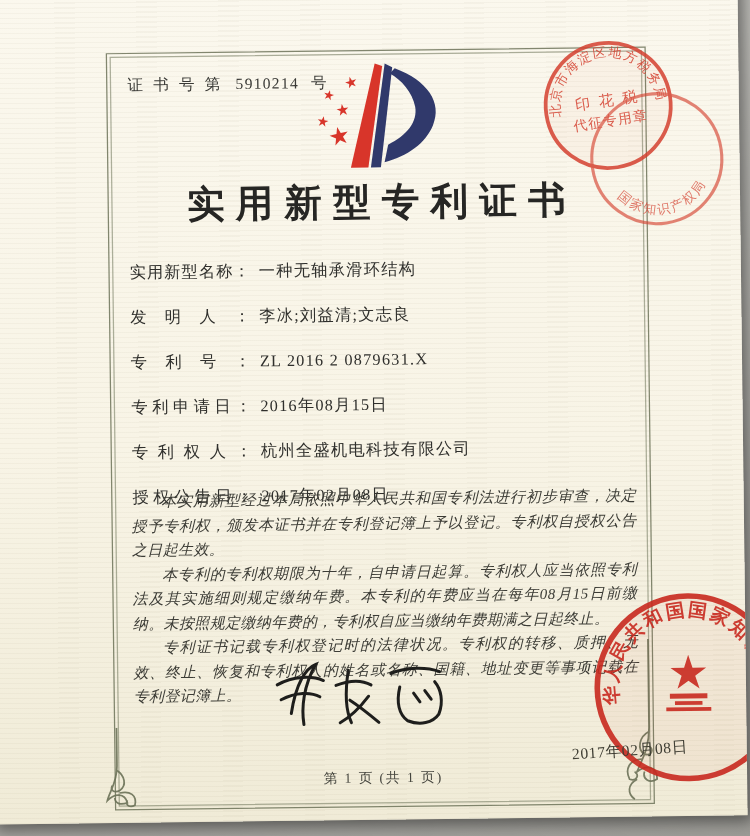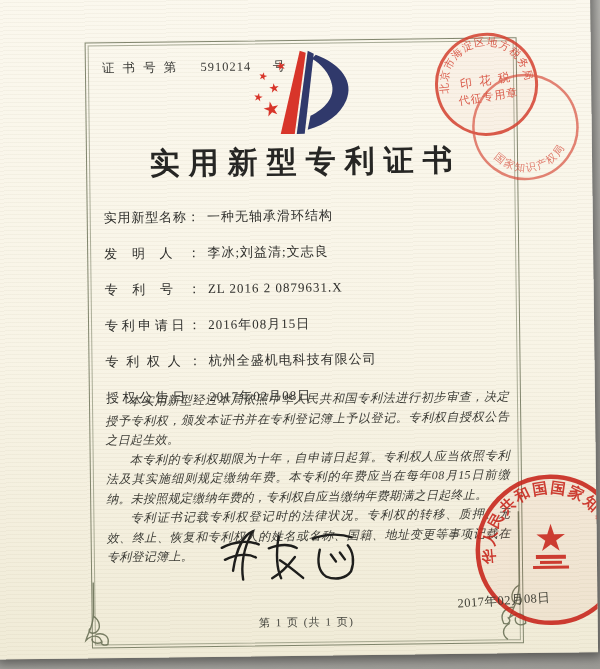--- a/index.html
+++ b/index.html
@@ -10,21 +10,21 @@
          background:
            repeating-linear-gradient(0deg, rgba(125,112,78,0.05) 0 1px, rgba(0,0,0,0) 1px 4px),
            linear-gradient(180deg,#fbf8ee 0%,#f8f4e6 55%,#f0ebd7 100%);
          transform:rotate(-0.7deg);transform-origin:center;
          box-shadow:4px 5px 12px rgba(0,0,0,0.45);
          overflow:hidden;}
   .frame{position:absolute;left:100px;top:56px;width:430px;height:604px;
          border:1px solid rgba(108,114,88,0.85);}
   .frame::after{content:"";position:absolute;inset:2px;border:1px solid rgba(108,114,88,0.55);}
   .certno{position:absolute;left:117px;top:74px;font-size:12.5px;color:#3a3a36;letter-spacing:2.5px;}
-  .certno .num{letter-spacing:1px;margin:0 16px;text-align:center;}
+  .certno .num{letter-spacing:1px;margin:0 4px;text-align:center;}
   .logo{position:absolute;left:252px;top:62px;}
   .title{position:absolute;left:100px;top:158px;width:430px;text-align:center;
          font-size:30px;font-weight:700;color:#262624;letter-spacing:9px;text-indent:9px;}
   .fields{position:absolute;left:117px;top:214px;width:404px;font-size:13px;color:#2f2f2c;}
   .frow{line-height:36px;white-space:nowrap;}
   .flabel{display:inline-block;width:96px;text-align:justify;text-align-last:justify;}
   .fvalue{padding-left:4px;letter-spacing:1px;}
   .paras{position:absolute;left:116px;top:406px;width:404px;
          font-size:12px;font-style:italic;line-height:19.5px;letter-spacing:0.3px;
          color:#3c3c36;text-align:justify;}

